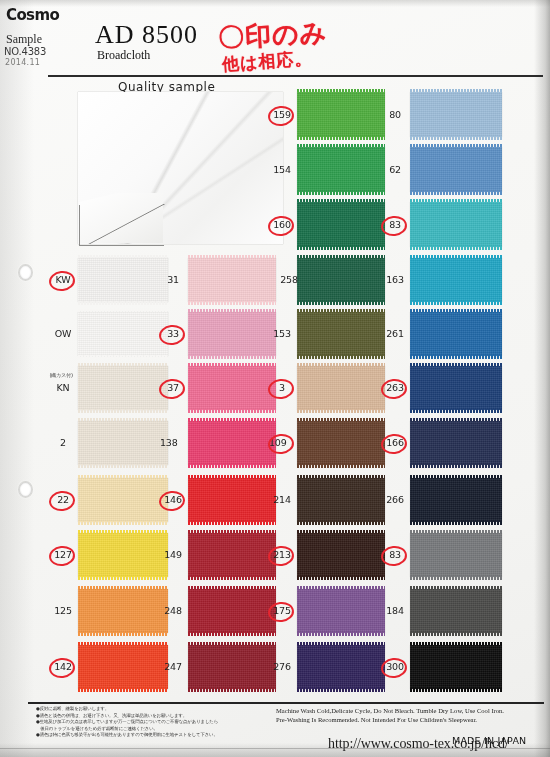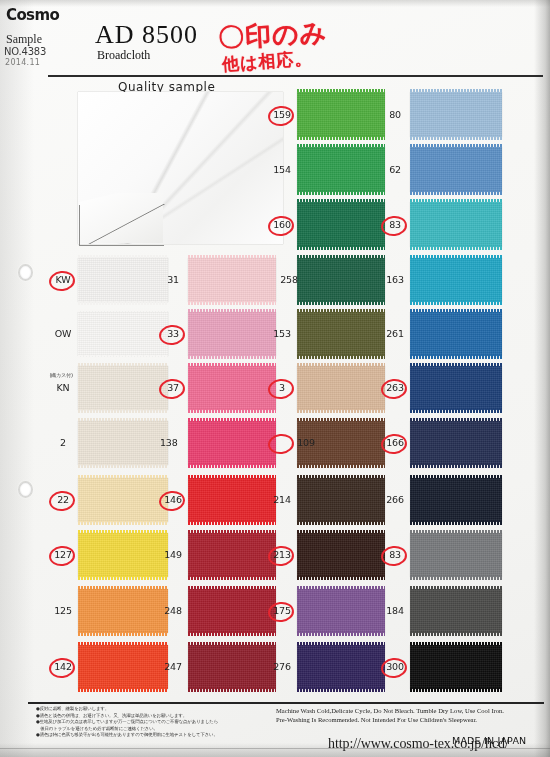--- a/index.html
+++ b/index.html
@@ -249,21 +249,21 @@
         <div class="sw" style="background: rgb(233, 64, 112);">
           <div class="tex"></div>
         </div>
       </div>
       <div class="code" style="left: 160px; top: 437px; width: 26px; text-align: left;">138</div>
       <div class="cell" style="left: 297px; top: 421px; width: 88px; height: 44px;">
         <div class="sw" style="background: rgb(102, 64, 44);">
           <div class="tex"></div>
         </div>
       </div>
-      <div class="code" style="left: 269px; top: 437px; width: 26px; text-align: center; margin-left: 24px;">109</div>
+      <div class="code" style="left: 269px; top: 437px; width: 26px; text-align: left;">109</div>
       <div class="ring" style="left: 268px; top: 434px;"></div>
       <div class="cell" style="left: 410px; top: 421px; width: 92px; height: 44px;">
         <div class="sw" style="background: rgb(37, 47, 82);">
           <div class="tex"></div>
         </div>
       </div>
       <div class="code" style="left: 382px; top: 437px; width: 26px; text-align: center;">166</div>
       <div class="ring" style="left: 381px; top: 434px;"></div>
       <div class="cell" style="left: 78px; top: 478px; width: 90px; height: 44px;">
         <div class="sw" style="background: rgb(243, 223, 176);">

